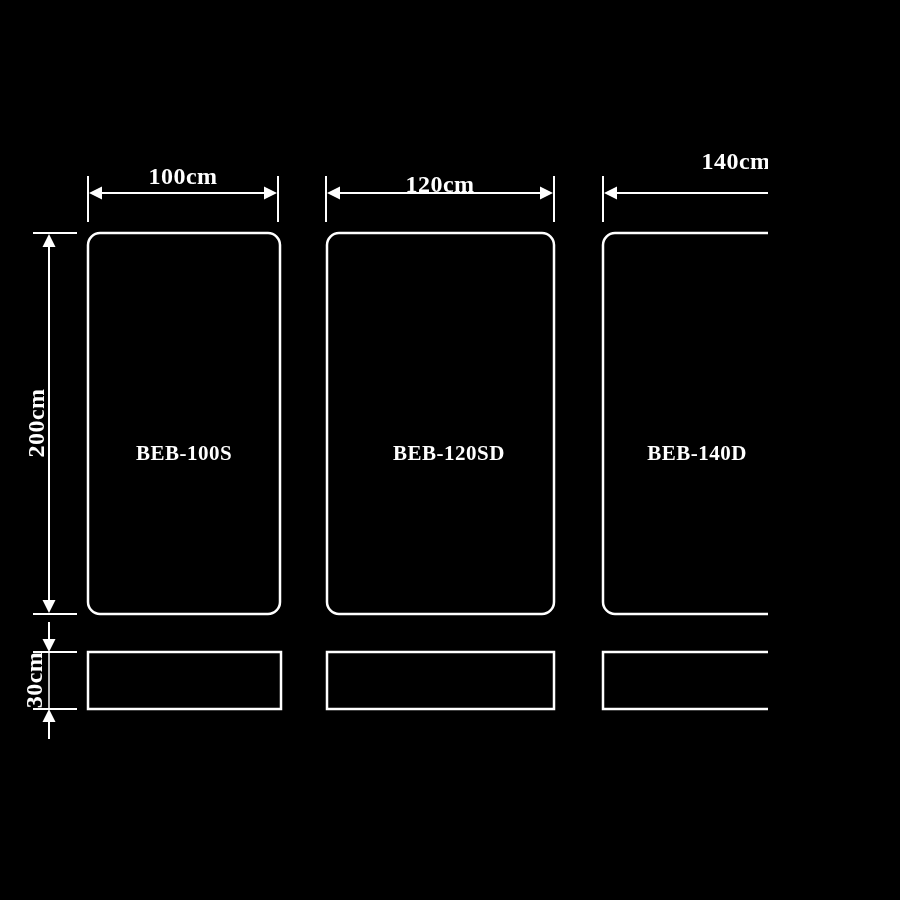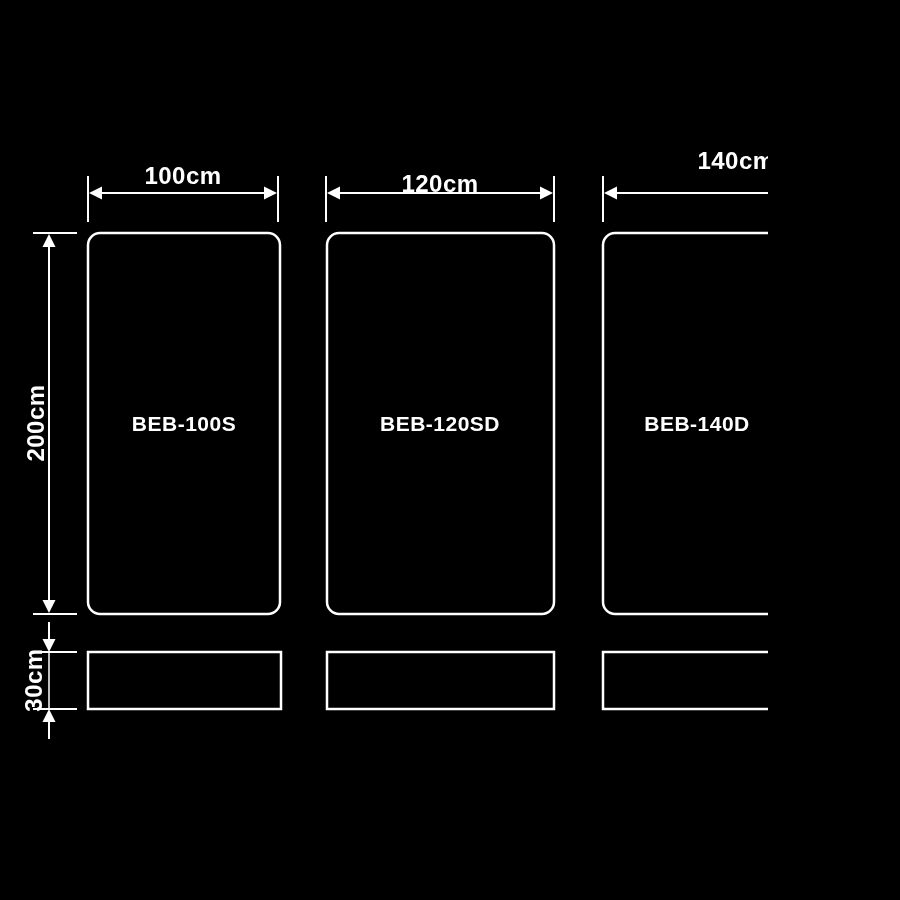--- a/index.html
+++ b/index.html
@@ -6,41 +6,42 @@
     margin: 0;
     padding: 0;
     background: #000000;
   }
   .canvas {
     position: relative;
     width: 768px;
     height: 900px;
     background: #000000;
     overflow: hidden;
-    font-family: Liberation Sans, sans-serif;
+    font-family: Liberation Serif, serif;
   }
   .canvas svg {
     position: absolute;
     left: 0;
     top: 0;
   }
   .label {
     position: absolute;
     color: #ffffff;
     font-weight: bold;
     white-space: nowrap;
     transform: translate(-50%, -50%);
   }
   .dim-label {
     font-size: 24px;
     letter-spacing: 0.5px;
   }
   .model-label {
     font-size: 21px;
     letter-spacing: 0.5px;
+    margin-top: 29px;
   }
   .rotated {
     transform: translate(-50%, -50%) rotate(-90deg);
   }
 </style>
 </head>
 <body>
 
 <div class="canvas">
 
@@ -100,16 +101,16 @@
   </svg>
 
   <div class="label dim-label" style="left:183px; top:176px;">100cm</div>
   <div class="label dim-label" style="left:440px; top:184px;">120cm</div>
   <div class="label dim-label" style="left:736px; top:161px;">140cm</div>
 
   <div class="label dim-label rotated" style="left:36px; top:423px;">200cm</div>
   <div class="label dim-label rotated" style="left:34px; top:680px;">30cm</div>
 
   <div class="label model-label" style="left:184px; top:424px;">BEB-100S</div>
-  <div class="label model-label" style="left:440px; top:424px;">BEB-120SD</div>
+  <div class="label model-label" style="left:449px; top:424px;">BEB-120SD</div>
   <div class="label model-label" style="left:697px; top:424px;">BEB-140D</div>
 
 </div>
 
 </body></html>

